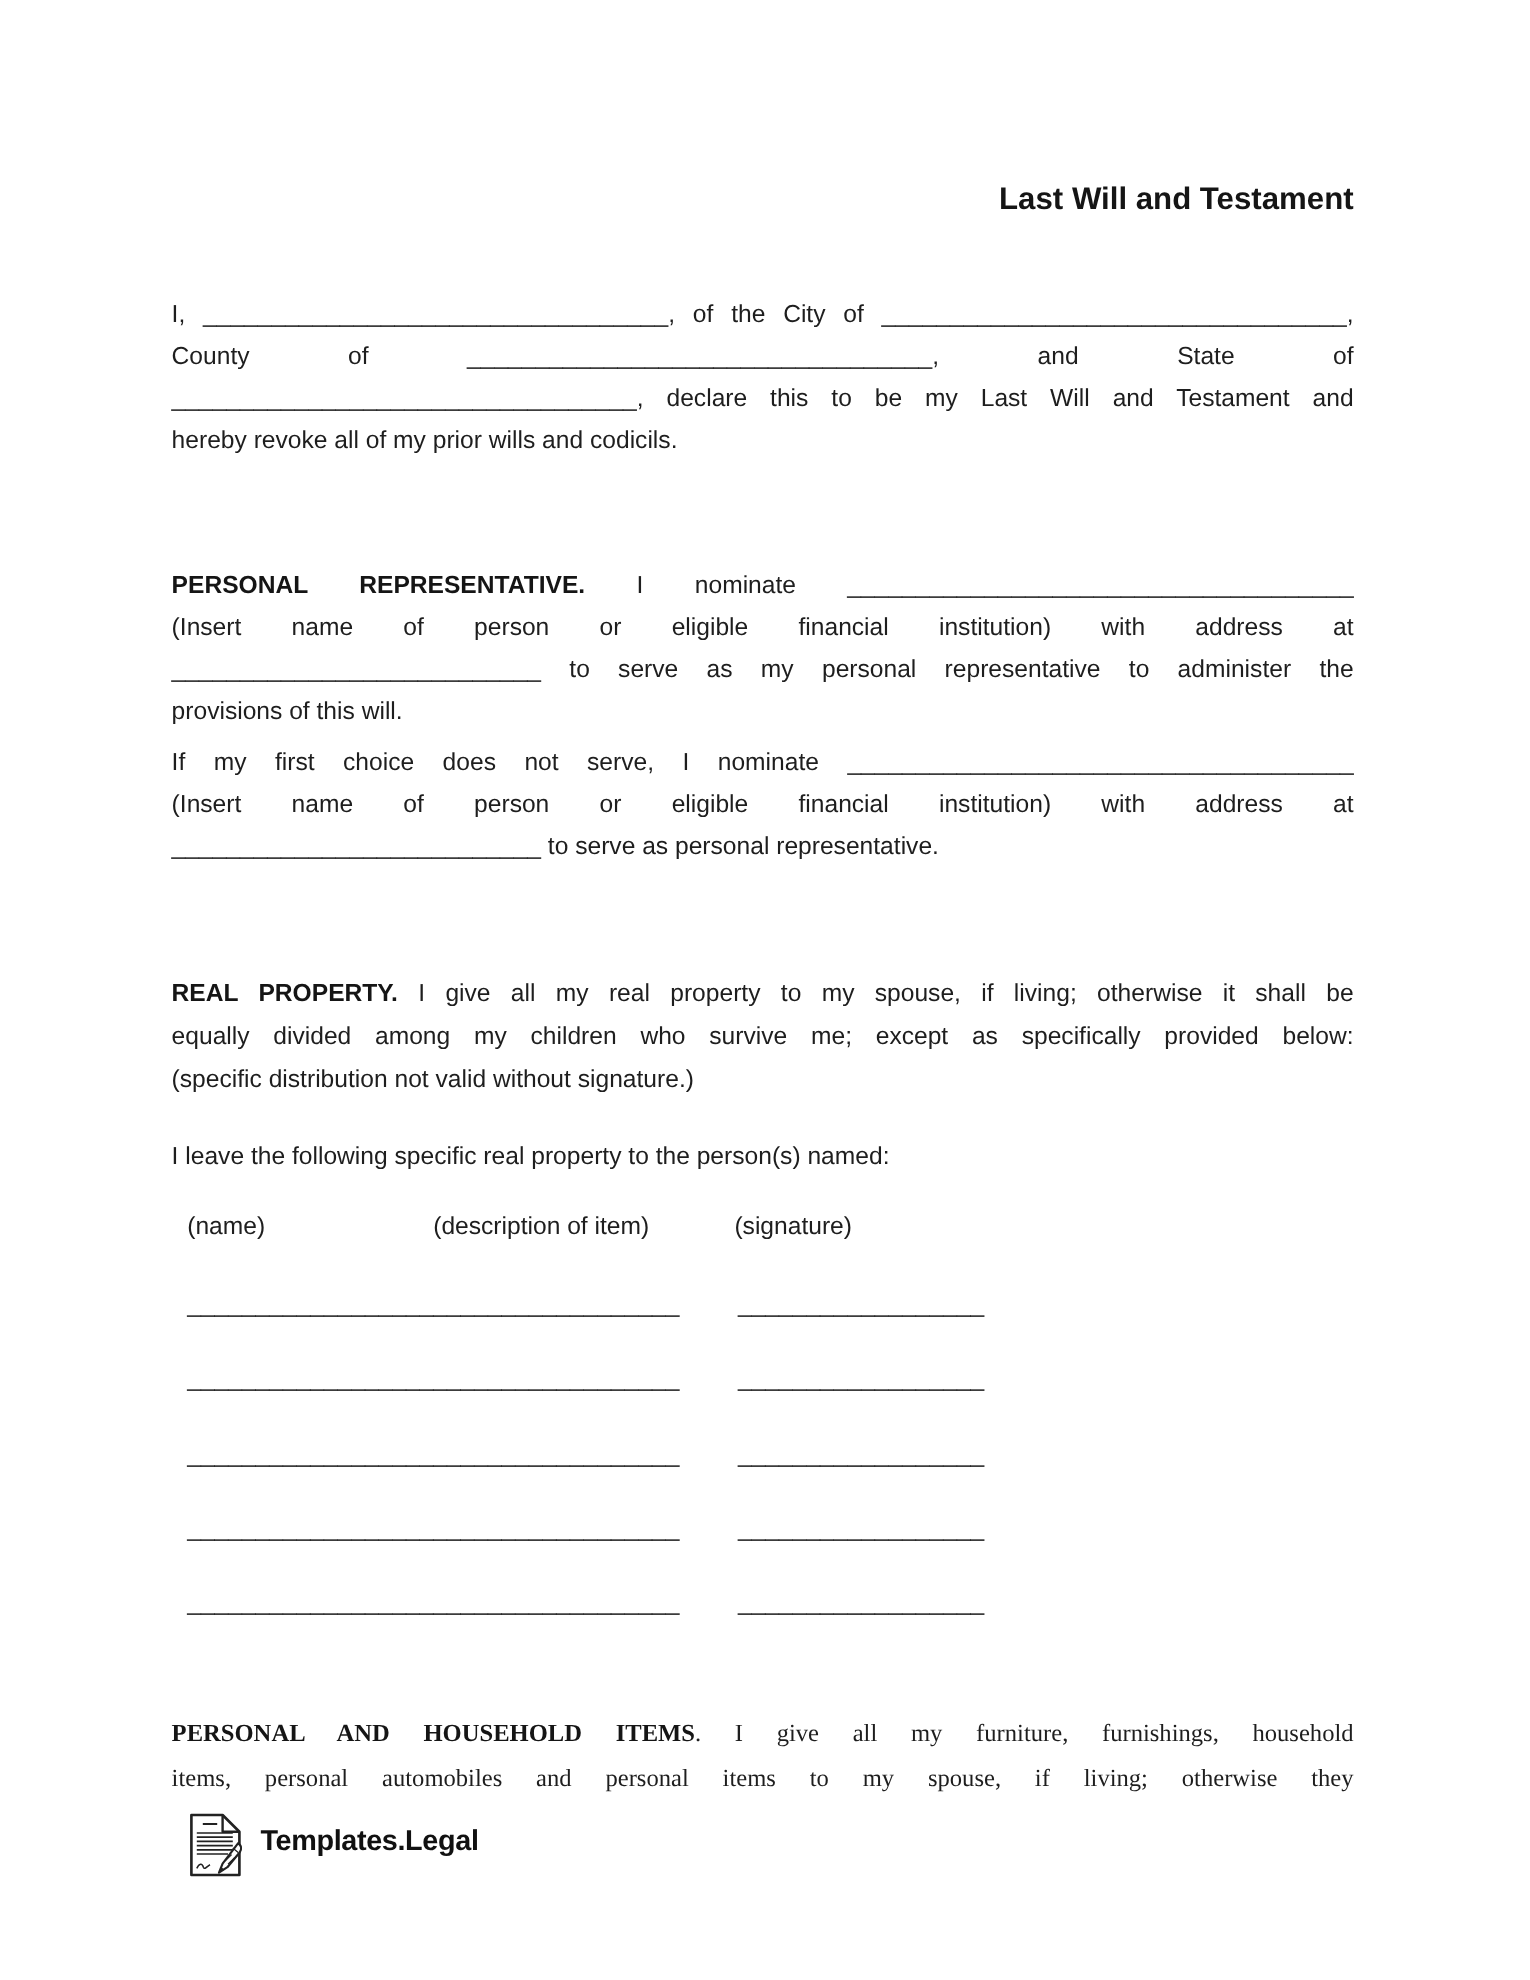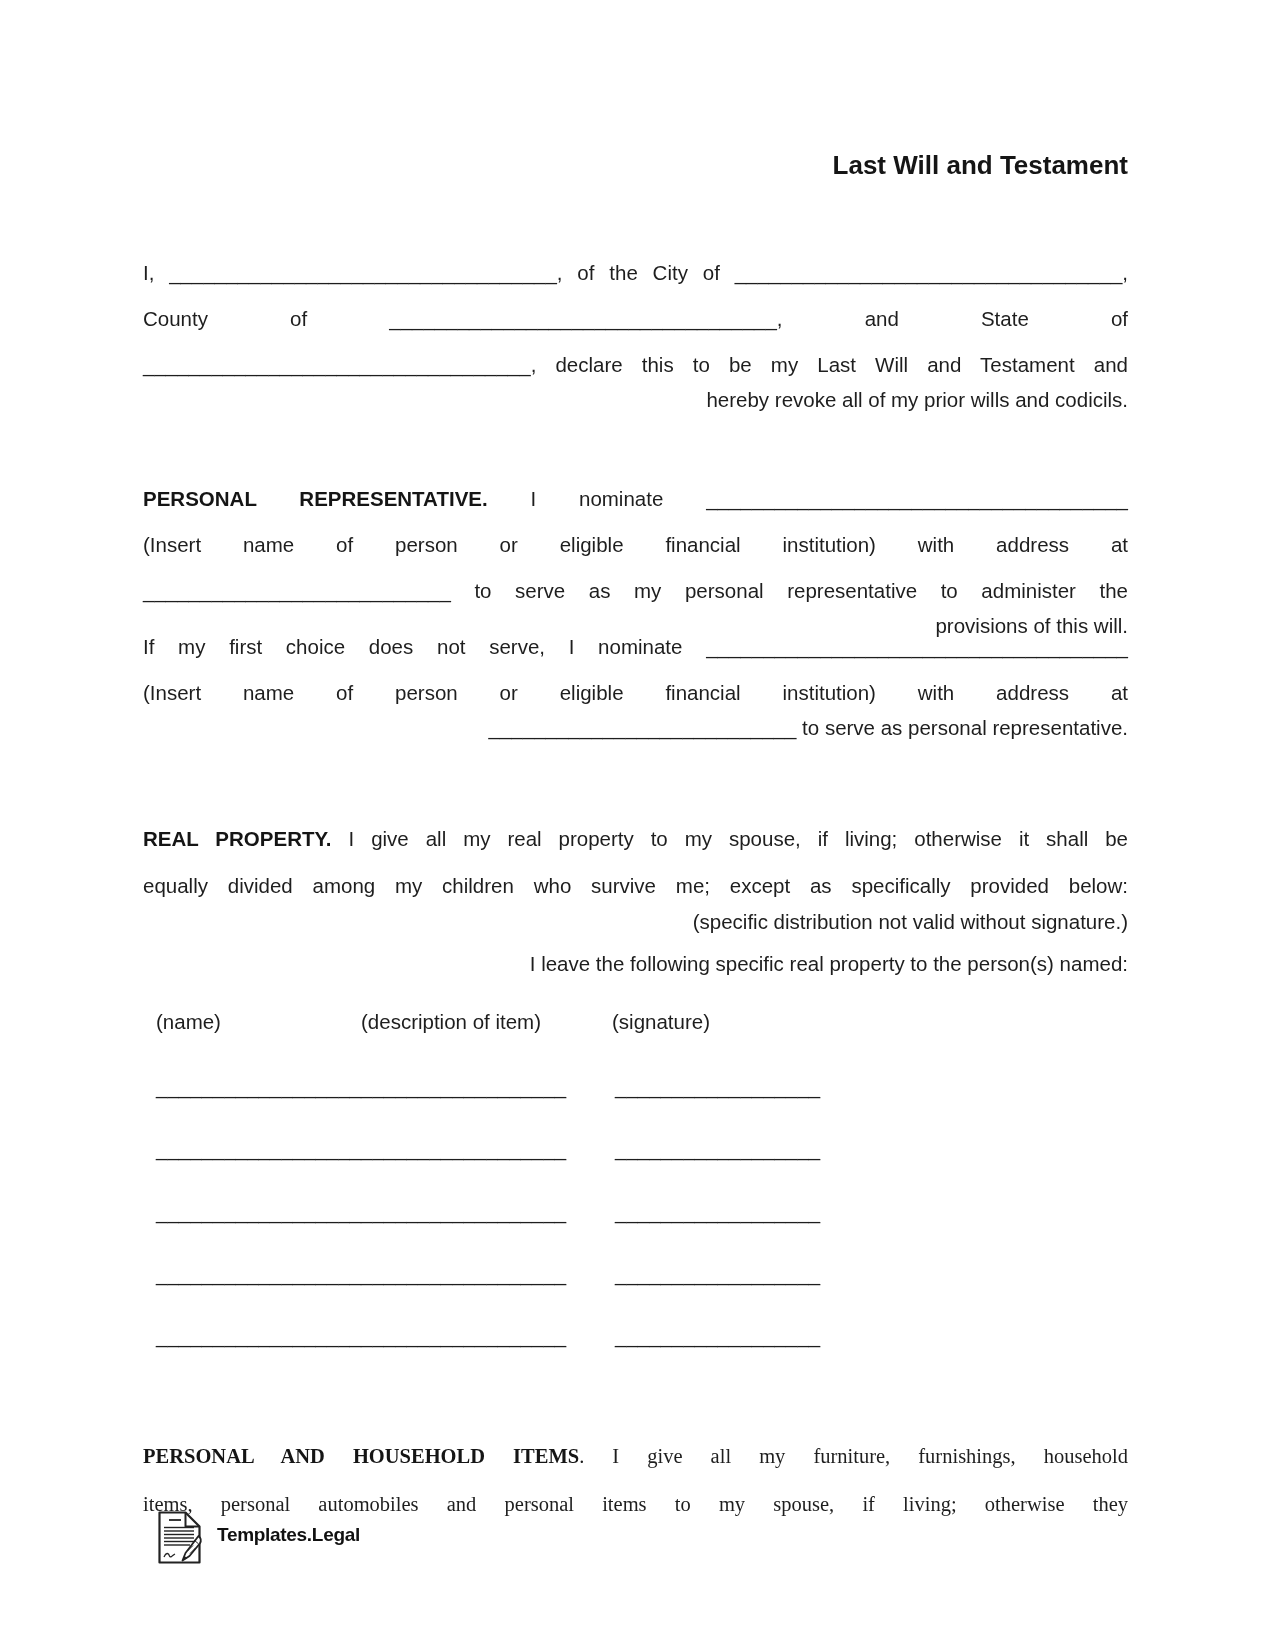--- a/index.html
+++ b/index.html
@@ -7,22 +7,22 @@
     position: relative;
     width: 1275px;
     height: 1650px;
     background: #ffffff;
     font-family: "Liberation Sans", "DejaVu Sans", sans-serif;
     color: #1e1e1e;
     overflow: hidden;
   }
   .block { position: absolute; left: 143px; width: 985px; }
   .ln { display: block; font-size: 20.5px; line-height: 35px; white-space: normal; }
-  .j  { text-align: justify; text-align-last: justify; margin-top: 11px; }
-  .l  { text-align: right; }
+  .j  { text-align: justify; text-align-last: justify; }
+  .l  { text-align: left; }
   .doc-title {
     top: 146px;
     font-size: 26px;
     font-weight: bold;
     line-height: 38px;
     text-align: right;
     color: #151515;
   }
   .rp .ln { line-height: 36px; }
   .hh .ln { line-height: 37px; font-family: Liberation Serif, serif; }
@@ -30,21 +30,21 @@
   .trow { position: absolute; left: 143px; width: 985px; height: 28px; }
   .tcell { position: absolute; top: 0; font-size: 20.5px; line-height: 28px; white-space: nowrap; }
   .c1 { left: 13px; text-align: right; }
   .c2 { left: 218px; }
   .c3h { left: 469px; }
   .c3 { left: 472px; }
   .footer-brand { position: absolute; left: 156px; top: 1508px; height: 60px; }
   .brand-icon { position: absolute; left: 0; top: 2px; }
   .brand-text {
     position: absolute; left: 61px; top: 9px;
-    font-size: 19px; font-weight: bold; line-height: 36px;
+    font-size: 24px; font-weight: bold; line-height: 36px;
     letter-spacing: -0.3px; color: #111111; white-space: nowrap;
   }
 </style>
 </head>
 <body>
 
 <div class="page">
 
   <div class="block doc-title">Last Will and Testament</div>
 

